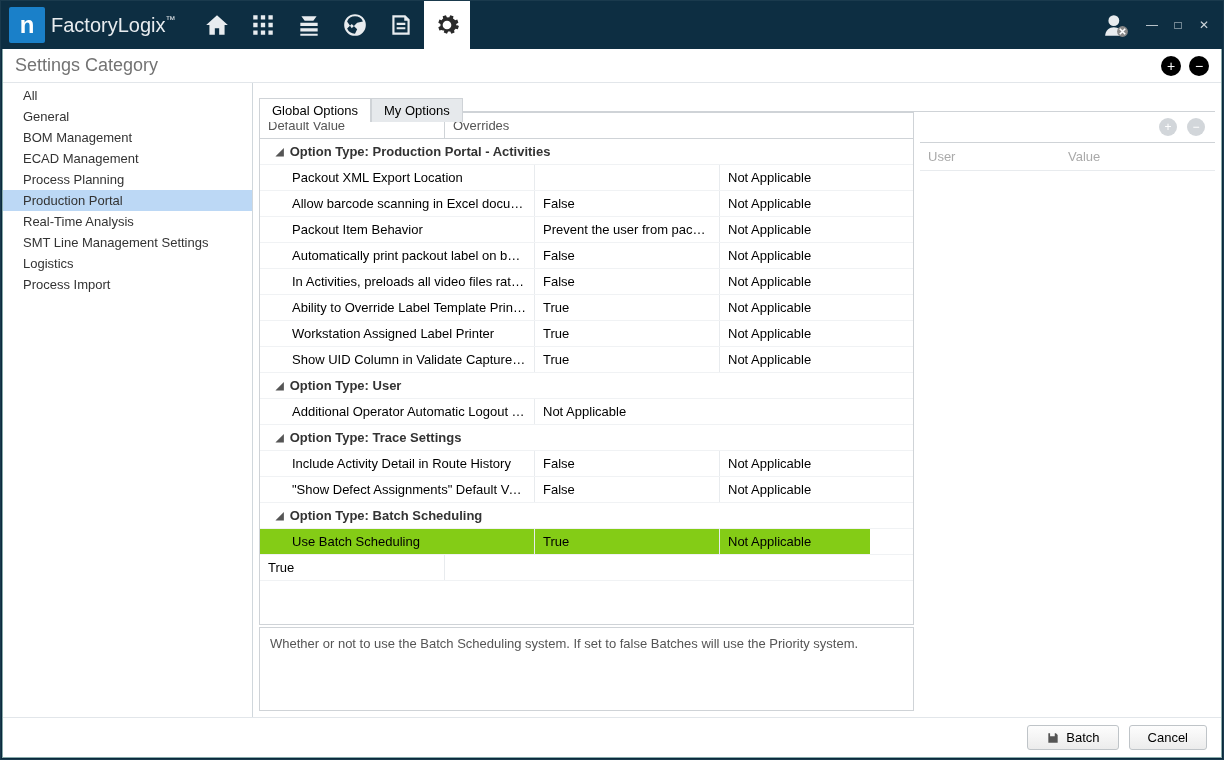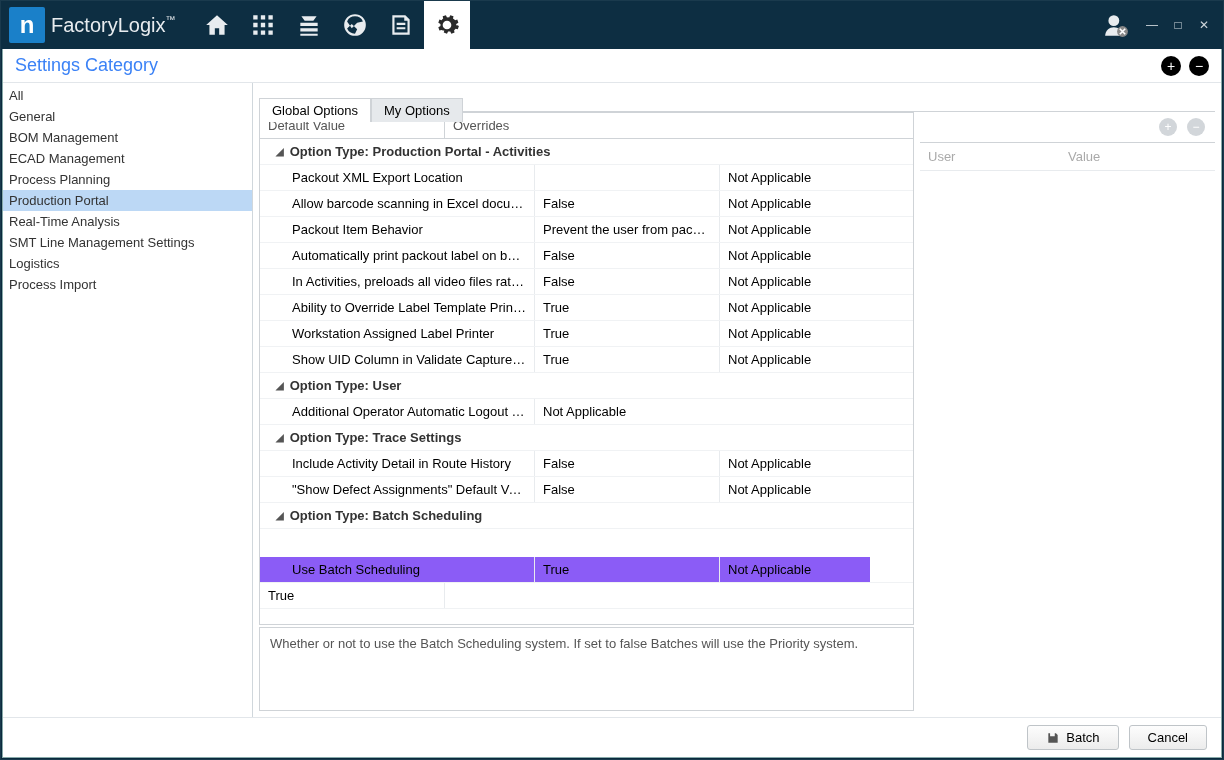--- a/index.html
+++ b/index.html
@@ -16,45 +16,45 @@
 .tb-icon { width: 46px; height: 48px; display: flex; align-items: center; justify-content: center; color: #e8ecef; cursor: pointer; }
 .tb-icon.active { background: #fff; color: #2a2a2a; }
 .tb-icon svg { width: 26px; height: 26px; fill: currentColor; }
 .titlebar-right { margin-left: auto; display: flex; align-items: center; gap: 4px; }
 .user-icon { width: 26px; height: 26px; margin-right: 8px; color: #e8ecef; }
 .win-btn { width: 22px; height: 22px; display: flex; align-items: center; justify-content: center; color: #cdd5da; cursor: pointer; font-size: 12px; }
 
 
 .window { flex: 1; background: #fff; margin: 0 1px 1px 1px; display: flex; flex-direction: column; border: 1px solid #8aa; border-top: none; }
 .window-header { height: 34px; display: flex; align-items: center; padding: 0 12px; border-bottom: 1px solid #e2e6ea; }
-.window-title { font-size: 18px; color: #3b82f6; font-weight: 400; }
+.window-title { font-size: 18px; color: #737373; font-weight: 400; }
 .hdr-btns { margin-left: auto; display: flex; gap: 8px; }
 .circle-btn { width: 20px; height: 20px; border-radius: 50%; background: #000; color: #fff; display: flex; align-items: center; justify-content: center; font-size: 14px; cursor: pointer; line-height: 1; }
 
 .content { flex: 1; display: flex; overflow: hidden; }
 .sidebar { width: 250px; border-right: 1px solid #d0d7dc; padding-top: 2px; }
-.sidebar-item { padding: 3px 6px; cursor: pointer; color: #333; }
+.sidebar-item { padding: 3px 20px; cursor: pointer; color: #333; }
 .sidebar-item.selected { background: #bcd8f5; }
 
 .main { flex: 1; display: flex; flex-direction: column; padding: 4px 6px 6px 6px; overflow: hidden; }
 .tabs { display: flex; border-bottom: 1px solid #cfd3d7; margin-bottom: 0; }
 .tab { border: 1px solid #cfd3d7; border-bottom: none; padding: 4px 12px; background: #e6e9ec; cursor: pointer; position: relative; top: 11px; }
 .tab.active { background: #fff; }
 
 .grid-wrap { flex: 1; display: flex; gap: 6px; overflow: hidden; }
 .grid-col { display: flex; flex-direction: column; overflow: hidden; }
 .options-grid { flex: 1; border: 1px solid #cfd3d7; overflow: hidden; display: flex; flex-direction: column; }
 .grid-header { display: flex; background: #fff; border-bottom: 1px solid #cfd3d7; }
 .gh-cell { padding: 5px 8px; border-right: 1px solid #cfd3d7; color: #555; }
 .gh-cell:last-child { border-right: none; }
 .grid-body { flex: 1; overflow-y: scroll; }
 .group-row { display: flex; align-items: center; padding: 5px 4px 5px 16px; font-weight: 600; color: #333; border-bottom: 1px solid #f0f2f4; }
 .group-row .tw { margin-right: 6px; font-size: 10px; color: #555; }
 .data-row { display: flex; border-bottom: 1px solid #f0f2f4; cursor: pointer; }
-.data-row.selected .dc { background: #8b5cf6; margin-top: 28px; }
+.data-row.selected .dc { background: #84cc16; }
 .dc { padding: 5px 8px; border-right: 1px solid #e8ebee; overflow: hidden; text-overflow: ellipsis; white-space: nowrap; }
 .dc:last-child { border-right: none; }
 .dc.name { padding-left: 32px; }
 
 .overrides-panel { width: 295px; display: flex; flex-direction: column; }
 .ov-header { display: flex; border-bottom: 1px solid #cfd3d7; padding: 6px 4px; }
 .ov-btns { margin-left: auto; display: flex; gap: 10px; padding-right: 6px; }
 .ov-btn  { width: 18px; height: 18px; border-radius: 50%; background: #d2d6da; color: #fff; display: flex; align-items: center; justify-content: center; font-size: 12px; cursor: pointer; }
 .ov-cols { display: flex; padding: 6px 8px; color: #aaa; border-bottom: 1px solid #e8ebee; }
 .ov-cols div:first-child { width: 140px; }

